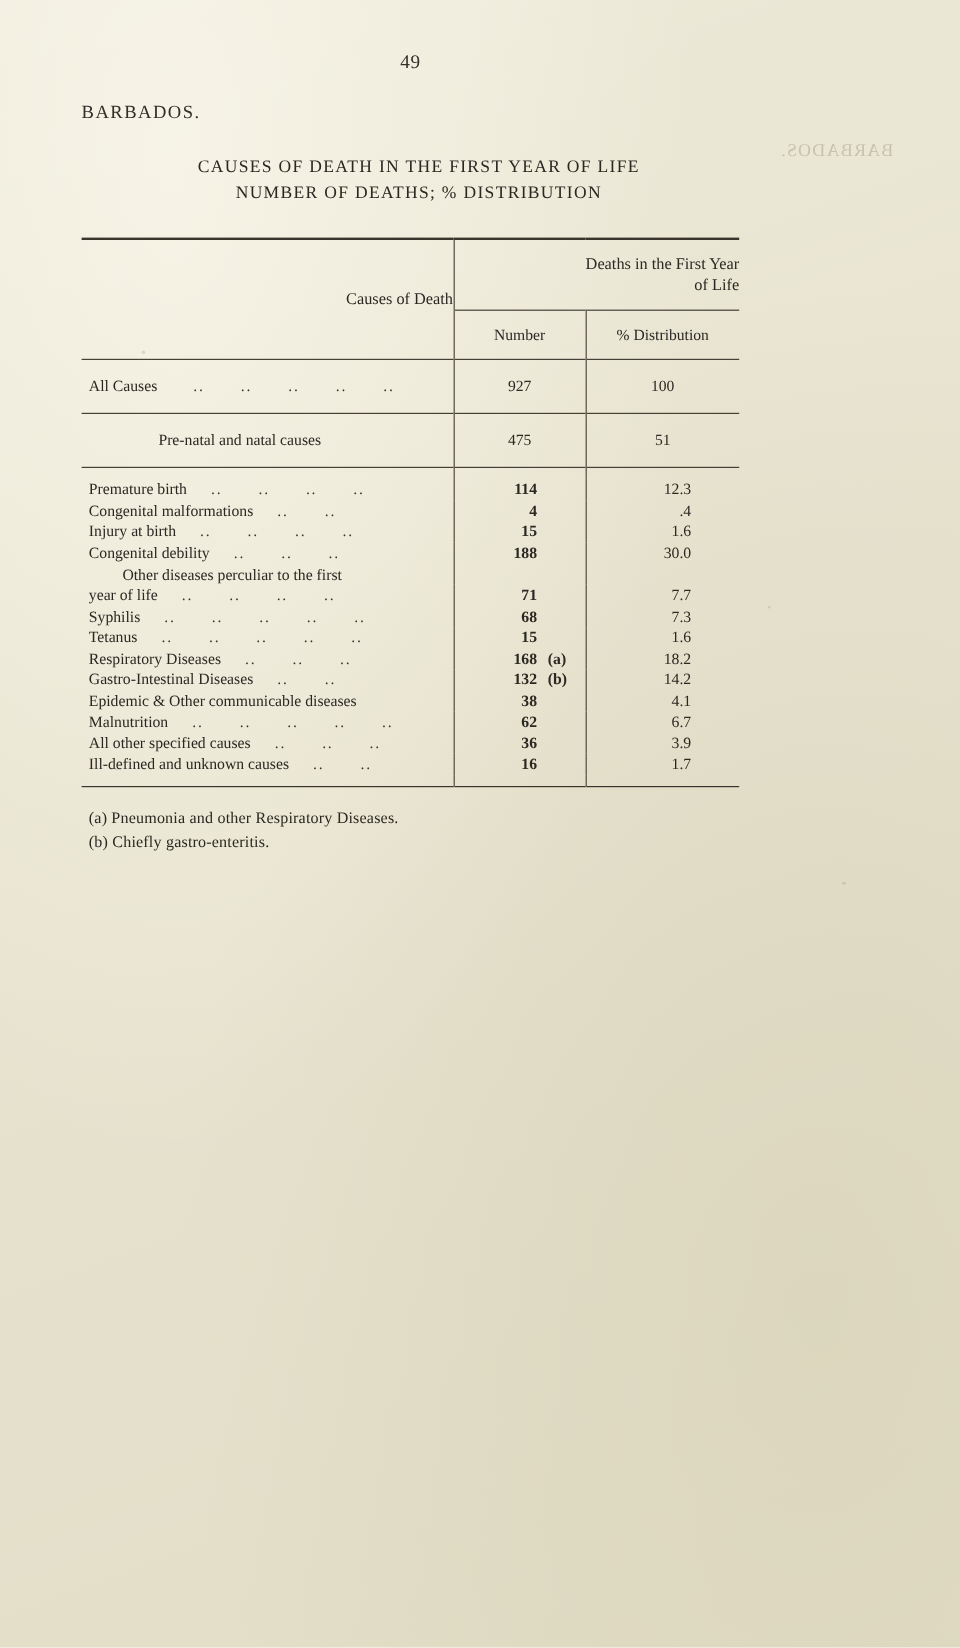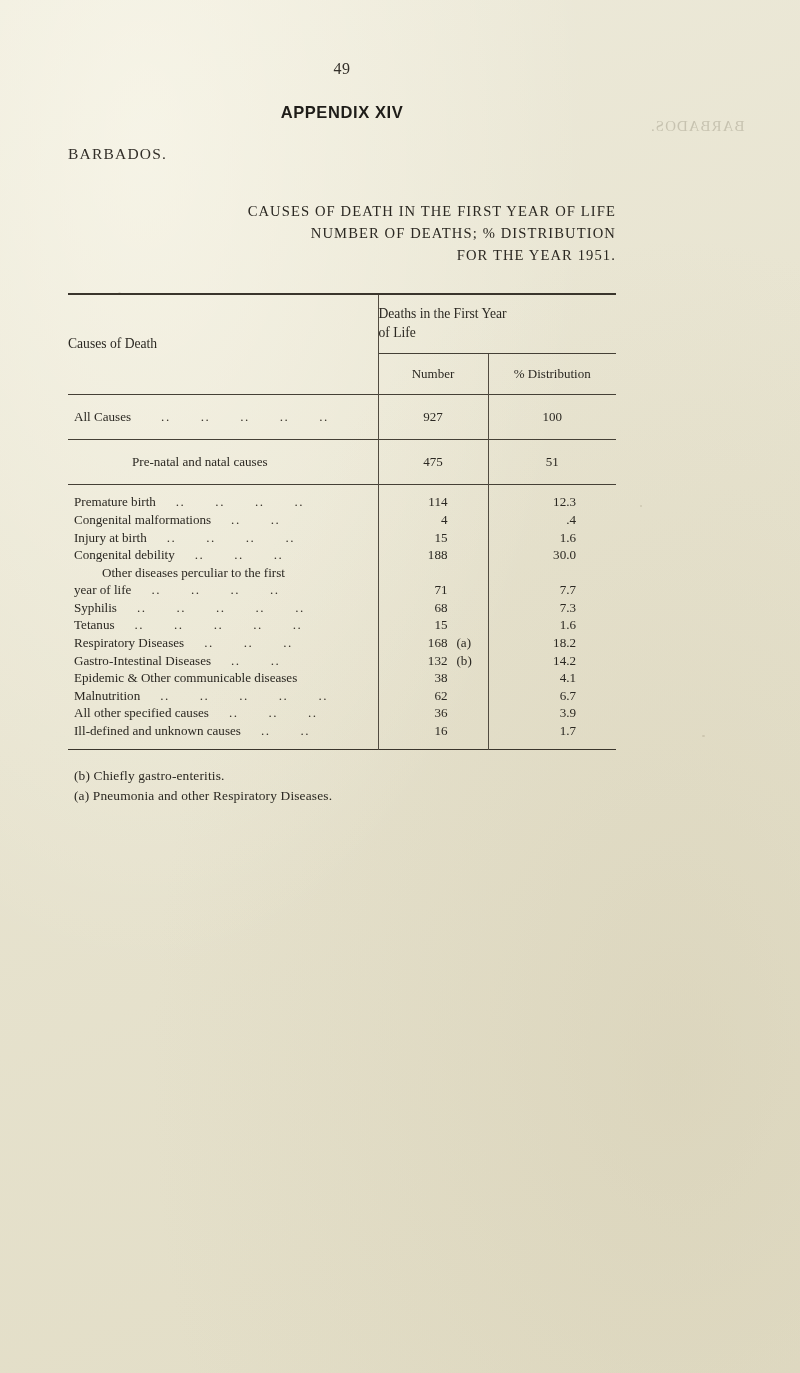--- a/index.html
+++ b/index.html
@@ -19,21 +19,21 @@
     background-image:
       radial-gradient(ellipse at 18% 10%, rgba(255,253,243,0.55) 0%, rgba(255,253,243,0) 48%),
       radial-gradient(ellipse at 85% 78%, rgba(208,200,172,0.40) 0%, rgba(208,200,172,0) 55%),
       linear-gradient(160deg, #edeada 0%, #e7e3cf 45%, #e2ddc6 100%);
     overflow: hidden;
     color: #2a2722;
   }
   .inner {
     position: absolute;
     left: 68px;
-    top: 16px;
+    top: 0;
     width: 548px;
   }
 
   
   .folio {
     text-align: center;
     font-size: 16px;
     letter-spacing: 0.5px;
     margin-top: 44px;
     color: #34302a;
@@ -47,22 +47,22 @@
     margin-top: 25px;
     color: #1f1d19;
   }
   .country {
     margin-top: 23px;
     font-size: 15.5px;
     letter-spacing: 1.2px;
     color: #322e28;
   }
   .title-block {
-    margin-top: 37px;
-    text-align: right;
+    margin-top: 25px;
+    text-align: center;
     font-size: 14.6px;
     line-height: 1.52;
     letter-spacing: 1.1px;
     color: #2b2822;
     padding-left: 14px;
   }
   .title-block .ln { white-space: nowrap; }
 
   
   .tbl-wrap {
@@ -104,21 +104,21 @@
   }
   .seg td.s {
     border-top: 1.5px solid #454036;
     background-clip: padding-box;
   }
 
   .vl { border-left: 1.2px solid #514b40; }
 
   .hdr-tall td {
     height: 58px;
-    text-align: left;
+    text-align: right;
     font-size: 13.6px;
     line-height: 1.38;
   }
   .hdr-tall td.cause-cell {
     vertical-align: middle;
   }
   .hdr-sub td {
     height: 40px;
     text-align: center;
     font-size: 13px;
@@ -149,20 +149,21 @@
   }
   .body-row td.cause-cell {
     padding-left: 6px;
     white-space: nowrap;
     overflow: hidden;
   }
   .body-row td.num {
     text-align: right;
     padding-right: 40px;
     white-space: nowrap;
+    font-weight: bold;
   }
   .body-row td.num .fn {
     position: absolute;
     margin-left: 9px;
   }
   .body-row td.num .numwrap { position: relative; }
   .body-row td.pct {
     text-align: right;
     padding-right: 40px;
   }
@@ -217,28 +218,26 @@
   <div class="ghost">BARBADOS.</div>
   <div class="speck" style="left:118px; top:292px; width:3px; height:3px;"></div>
   <div class="speck" style="left:640px; top:505px; width:2px; height:2px;"></div>
   <div class="speck" style="left:702px; top:735px; width:3px; height:2px;"></div>
   <div class="speck" style="left:96px; top:640px; width:2px; height:2px;"></div>
 
   <div class="inner">
 
     <div class="folio">49</div>
 
-    <div class="appendix">APPENDIX XIV</div>
 
     <div class="country">BARBADOS.</div>
 
     <div class="title-block">
       <div class="ln">CAUSES OF DEATH IN THE FIRST YEAR OF LIFE</div>
       <div class="ln">NUMBER OF DEATHS; % DISTRIBUTION</div>
-      <div class="ln">FOR THE YEAR 1951.</div>
     </div>
 
     <div class="tbl-wrap">
       <table class="t">
         <colgroup>
           <col class="col-cause">
             <col class="col-num">
             <col class="col-pct">
         </colgroup>
         <tbody>
@@ -385,18 +384,18 @@
 
           <tr class="rule-bottom">
             <td colspan="3"></td>
           </tr>
 
         </tbody>
       </table>
     </div>
 
     <div class="notes">
+      <div>(a) Pneumonia and other Respiratory Diseases.</div>
       <div>(b) Chiefly gastro-enteritis.</div>
-      <div>(a) Pneumonia and other Respiratory Diseases.</div>
     </div>
 
   </div>
 </div>
 
 </body></html>

